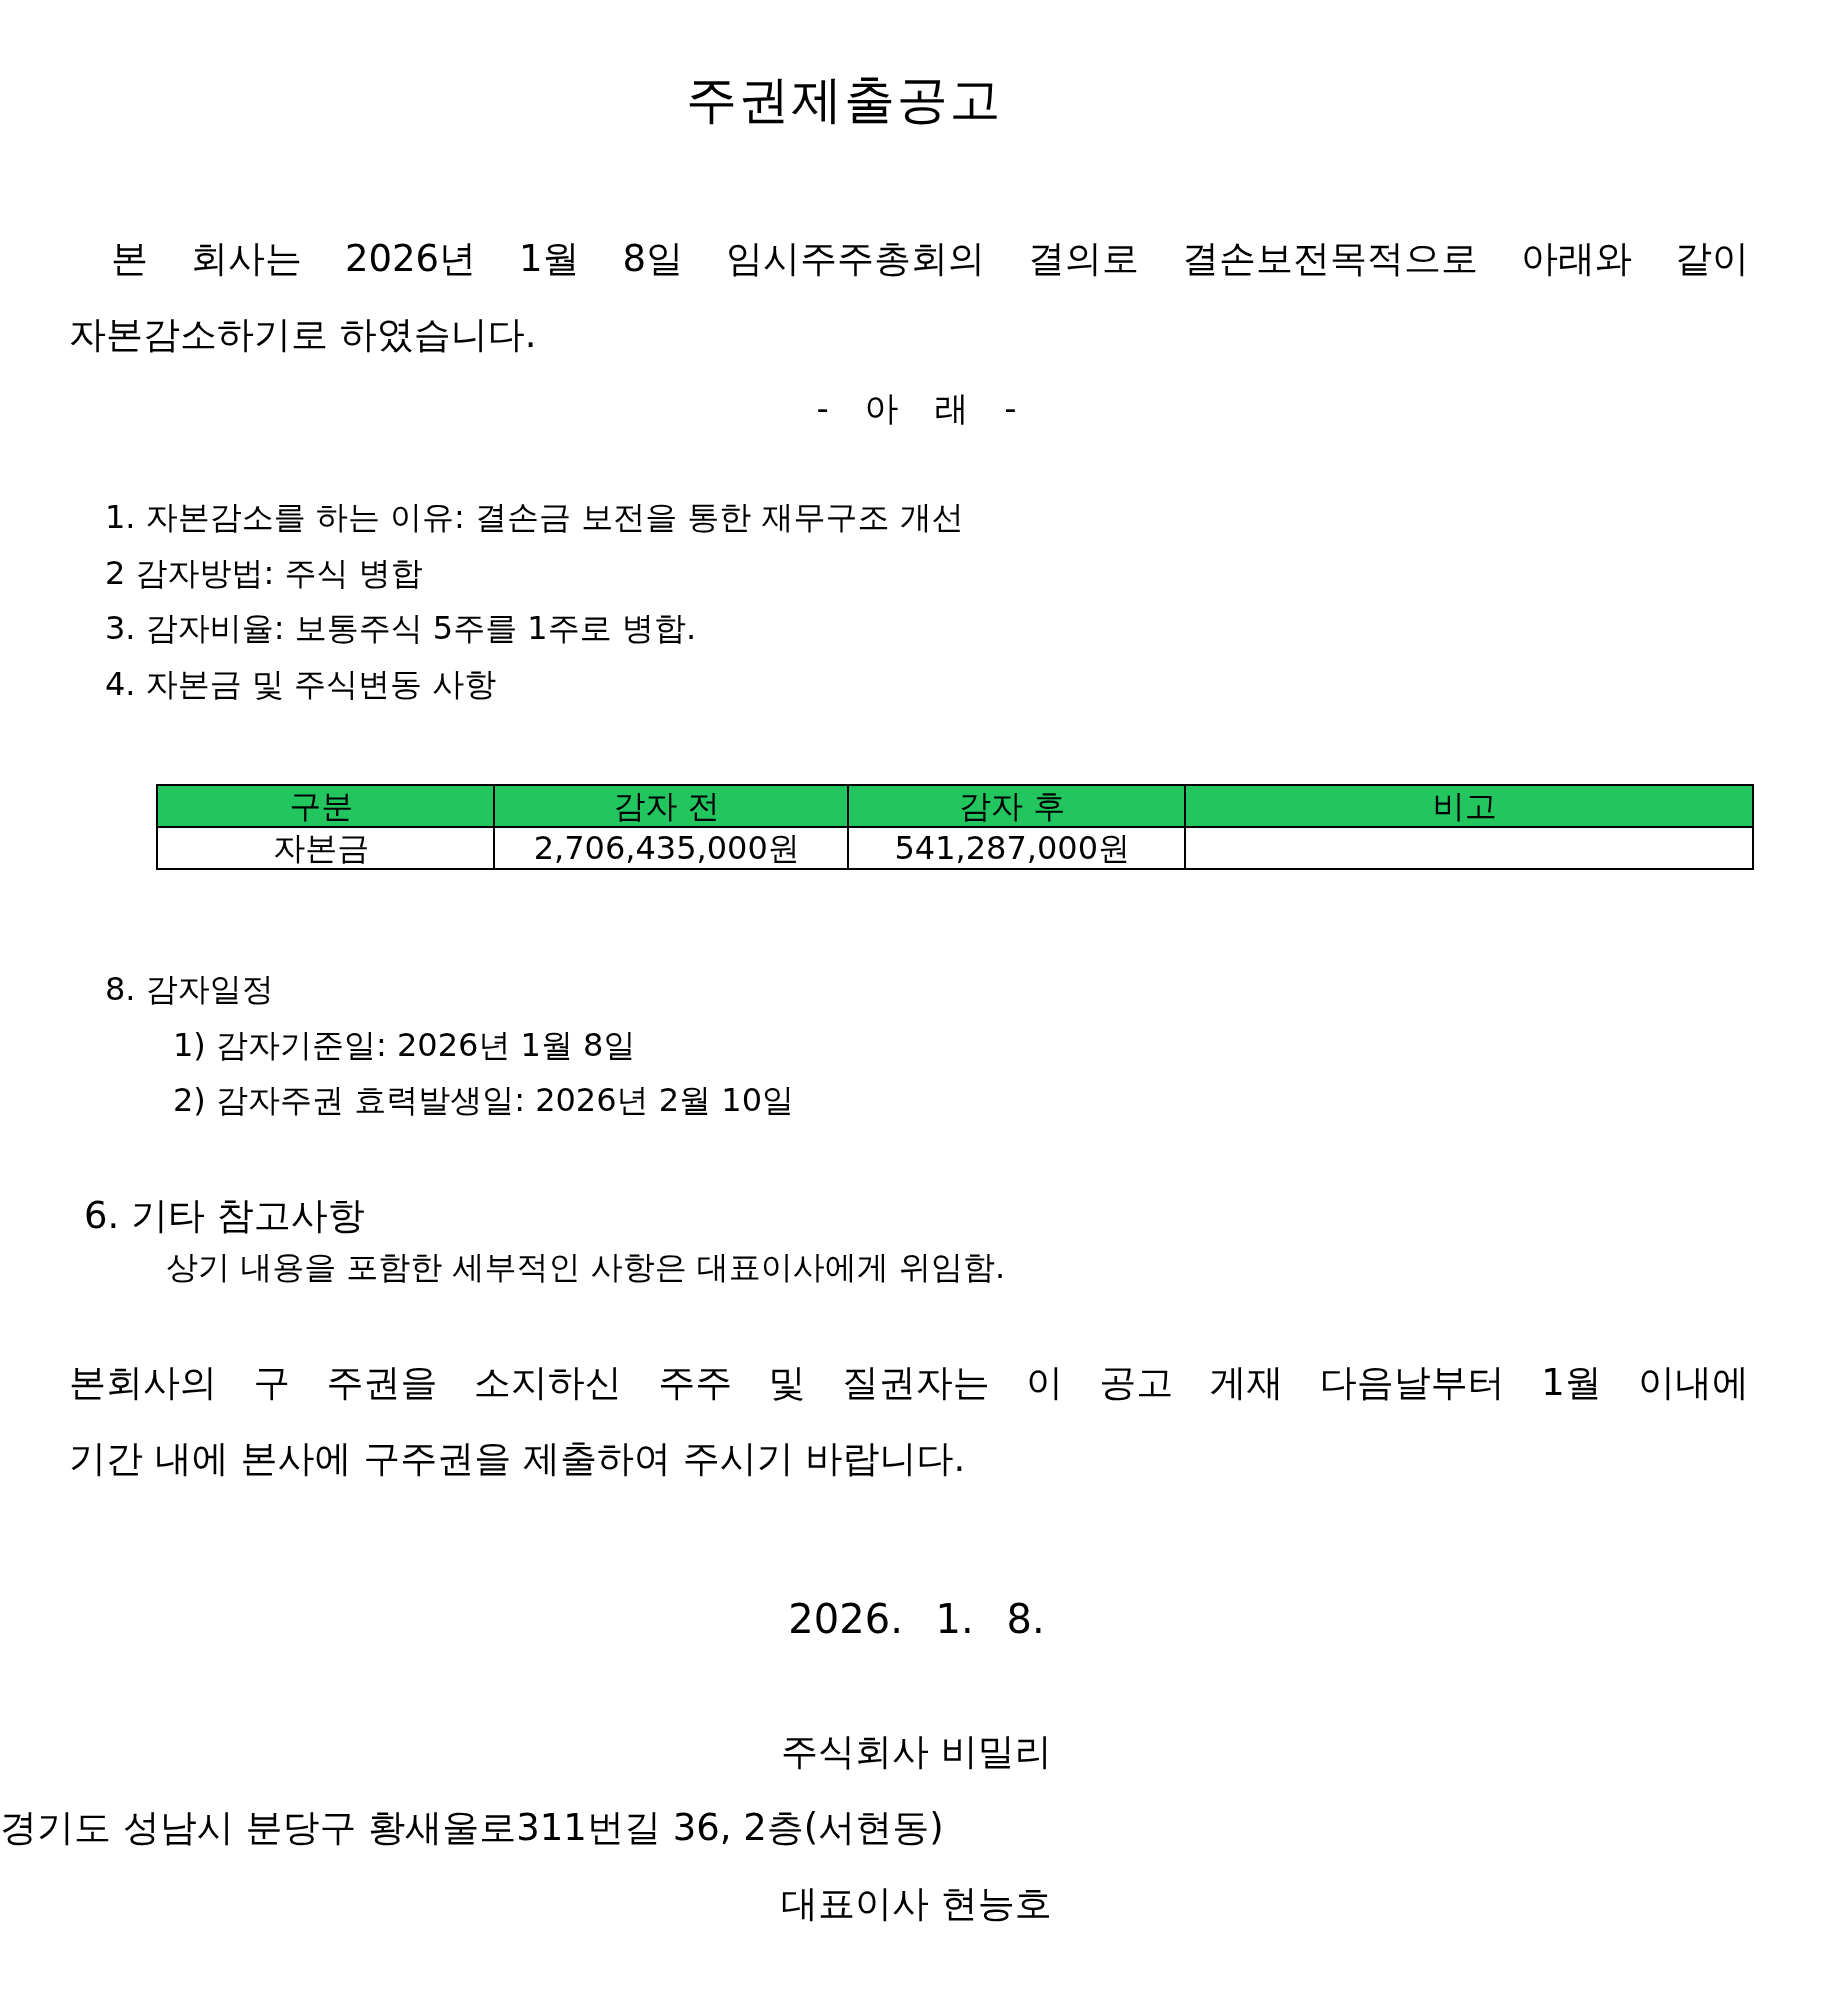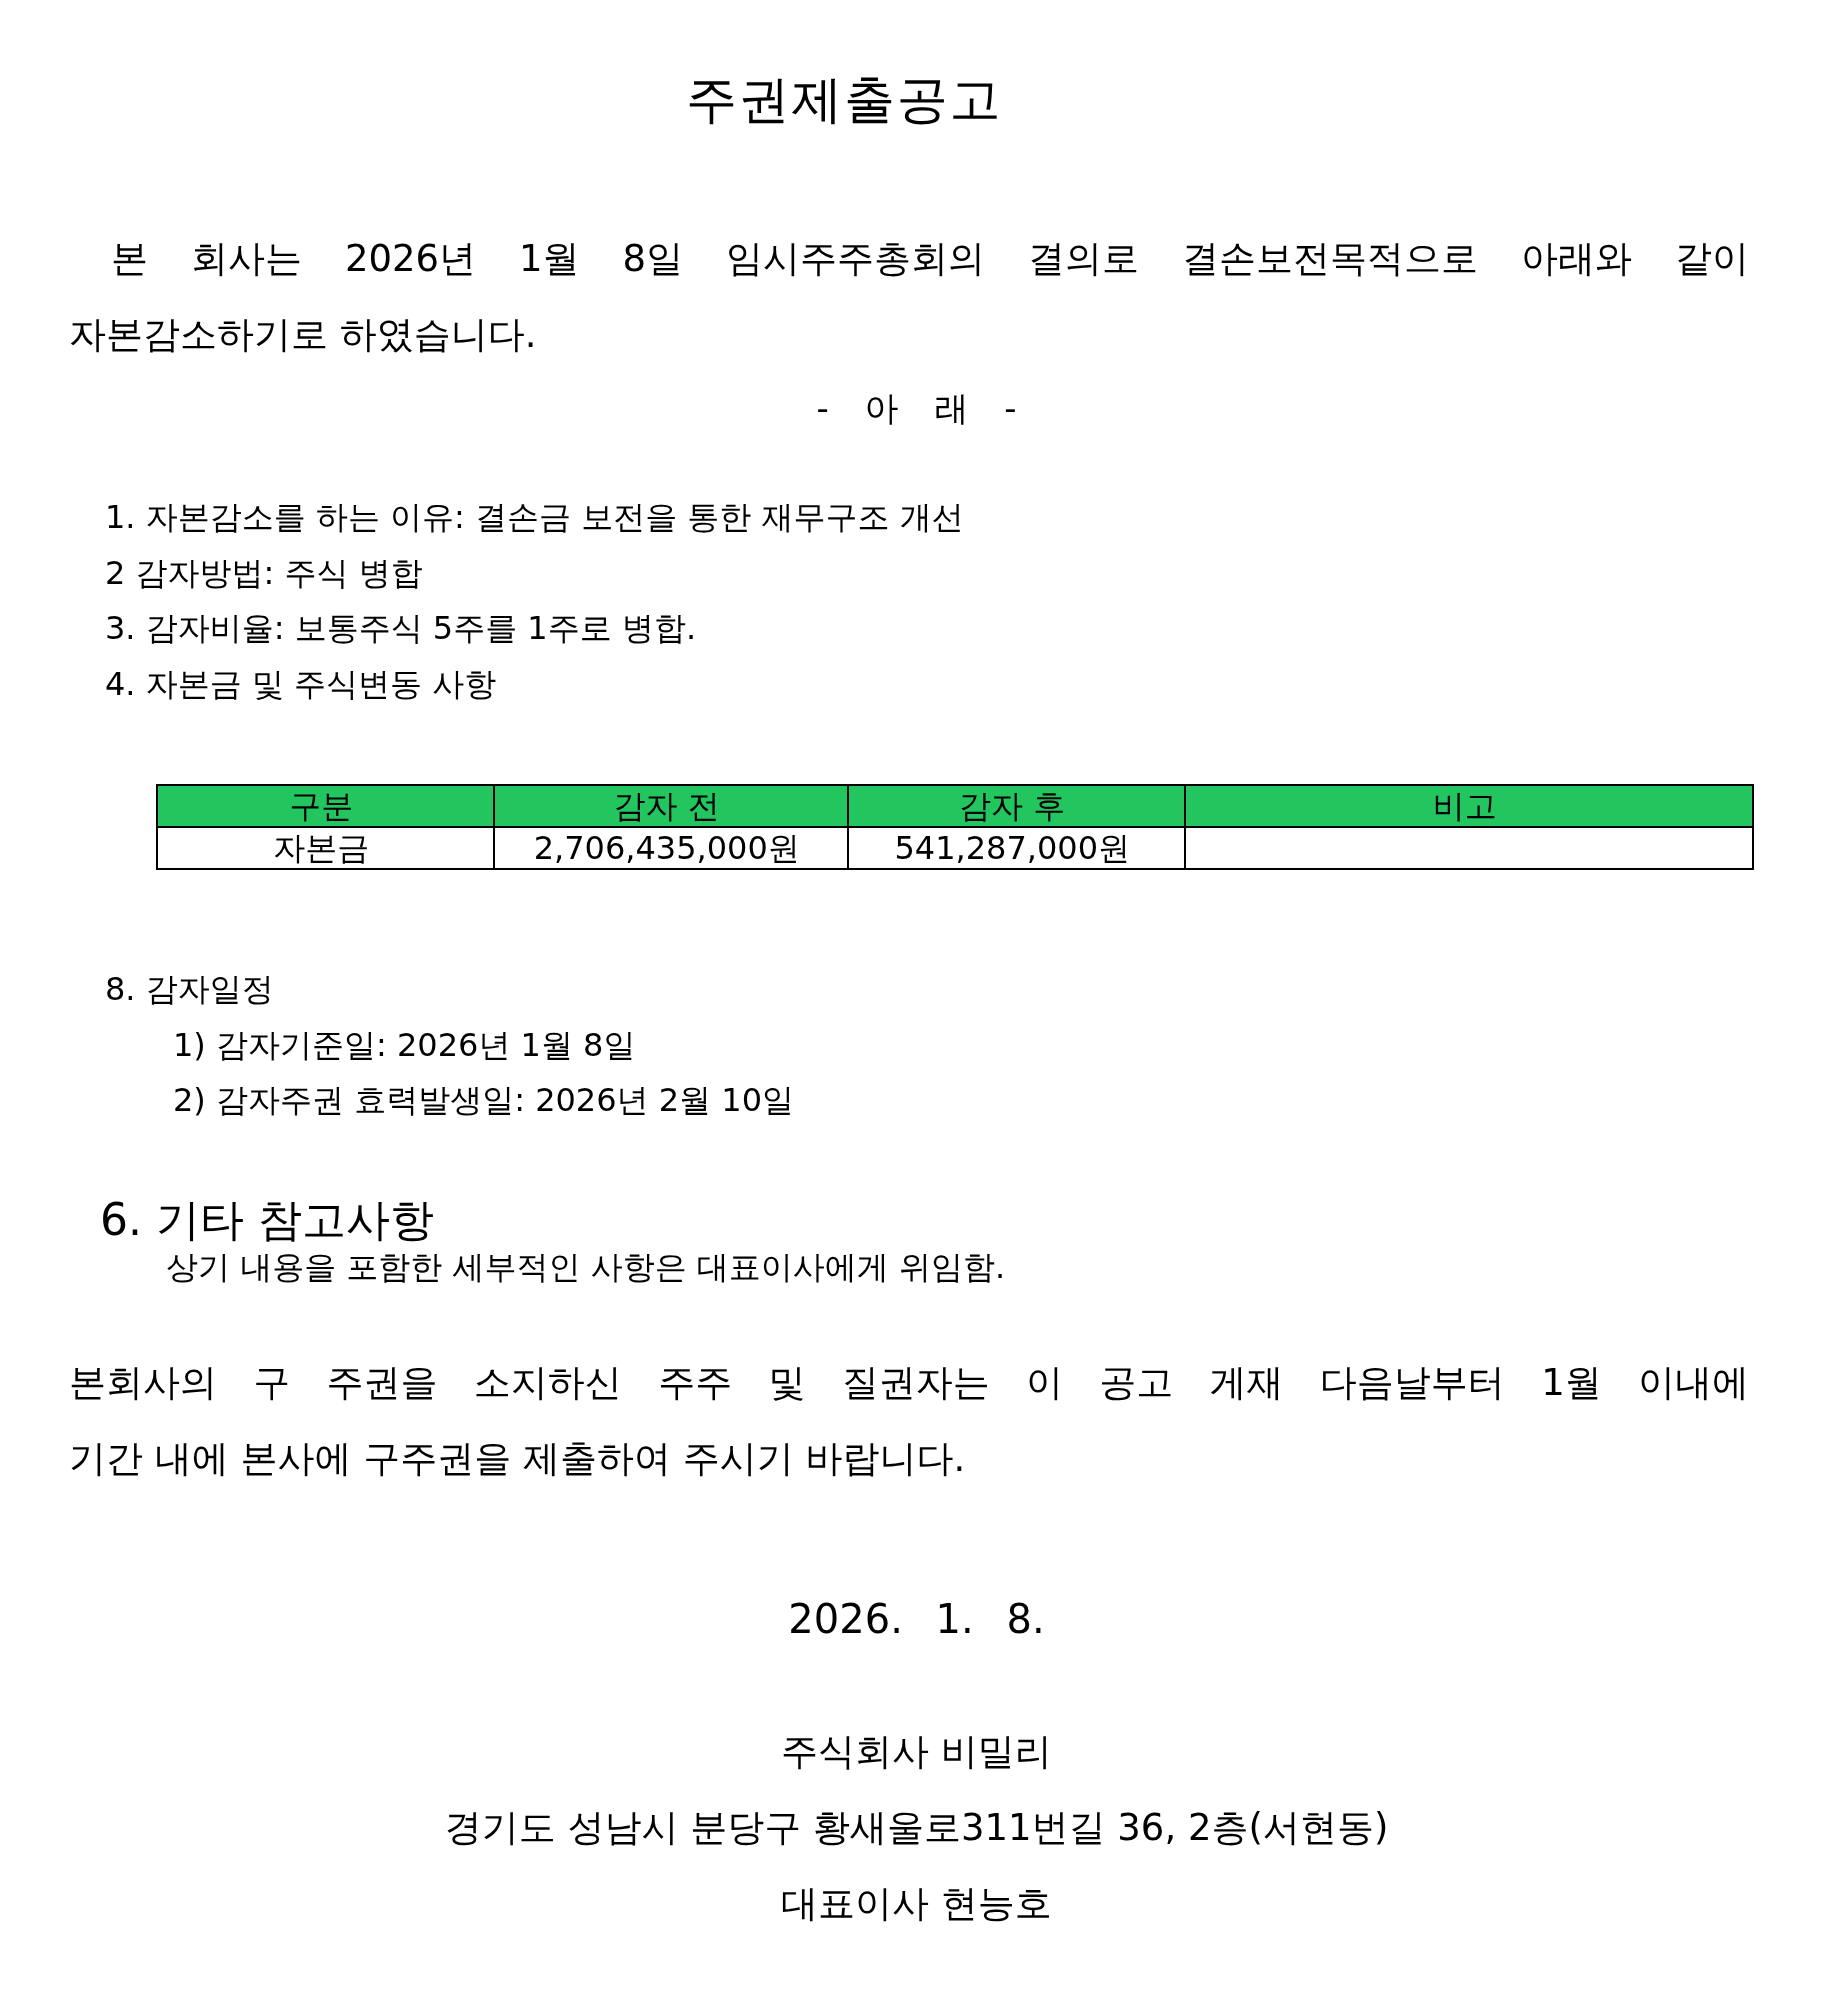--- a/index.html
+++ b/index.html
@@ -14,27 +14,27 @@
   .li { font-size:32px; left:105px; }
   .li1 { top:496px; } .li2 { top:552px; } .li3 { top:607px; } .li4 { top:663px; }
   table.tbl { position:absolute; left:156px; top:784px; width:1598px; border-collapse:collapse; font-size:32px; }
   .tbl th, .tbl td { border:2.5px solid #000; height:40px; padding:0 17px 0 8.4px; line-height:40px; }
   .tbl th { background:#22c55e; font-weight:normal; text-align:center; }
   .tbl td.c { text-align:center; }
   .tbl td.r { text-align:center; }
   .s5 { top:968px; left:105px; font-size:32px; }
   .s51 { top:1024px; left:173px; font-size:32px; }
   .s52 { top:1079px; left:173px; font-size:32px; }
-  .s6 { top:1191px; left:84px; font-size:44px;margin-left:16px; }
+  .s6 { top:1191px; left:84px; font-size:37px; }
   .s61 { top:1246px; left:158px; font-size:32px;margin-left:8px; }
   .c1 { top:1358px; left:69px; width:1680px; font-size:37px; text-align:justify; text-align-last:justify; }
   .c2 { top:1434px; left:69px; font-size:37px; }
   .date { top:1596px; left:0; width:1833px; text-align:center; font-size:40px; word-spacing:20px; }
   .comp { top:1727px; left:0; width:1833px; text-align:center; font-size:37px; }
-  .addr { top:1803px; left:0; width:1833px; text-align:center; font-size:37px; }
+  .addr { top:1803px; left:0; width:1833px; text-align:left; font-size:37px; }
   .rep { top:1879px; left:0; width:1833px; text-align:center; font-size:37px; }
 </style>
 </head>
 <body>
 
 <div class="abs title">주권제출공고</div>
 
 <div class="abs para p1">본 회사는 2026년 1월 8일 임시주주총회의 결의로 결손보전목적으로 아래와 같이</div>
 <div class="abs para p2">자본감소하기로 하였습니다.</div>
 

